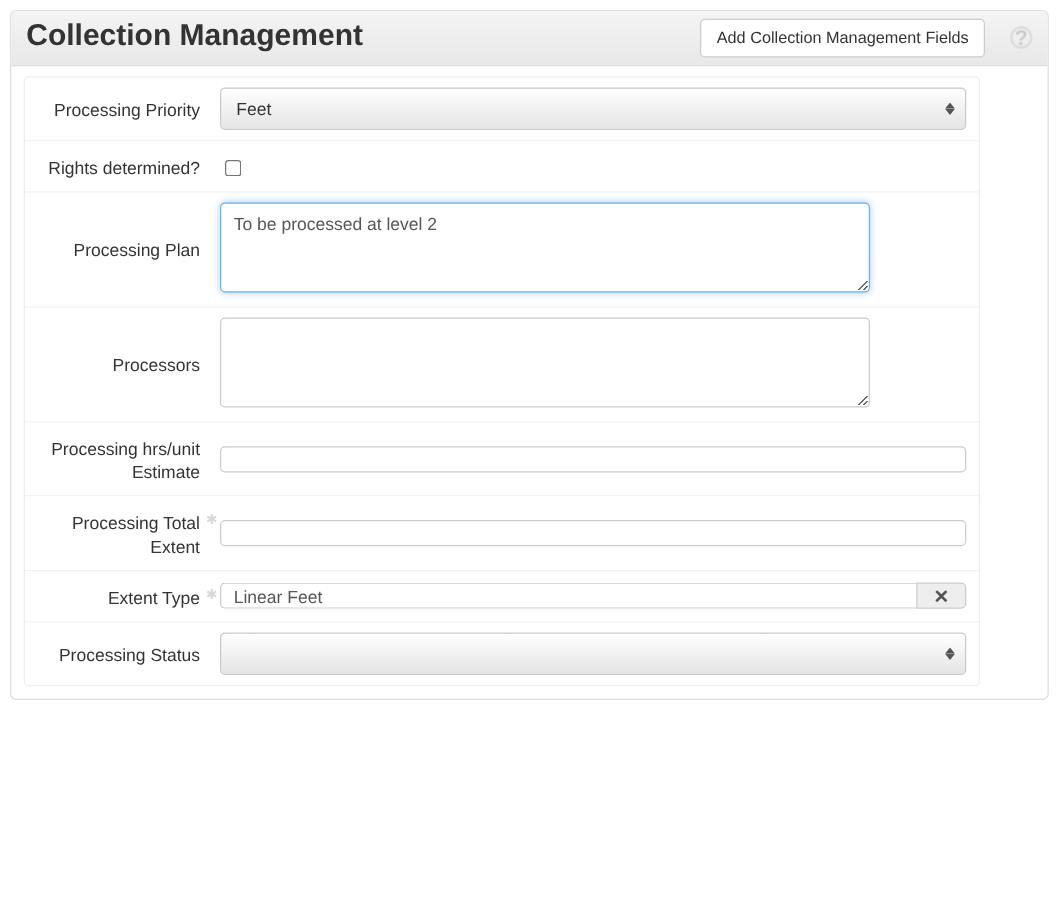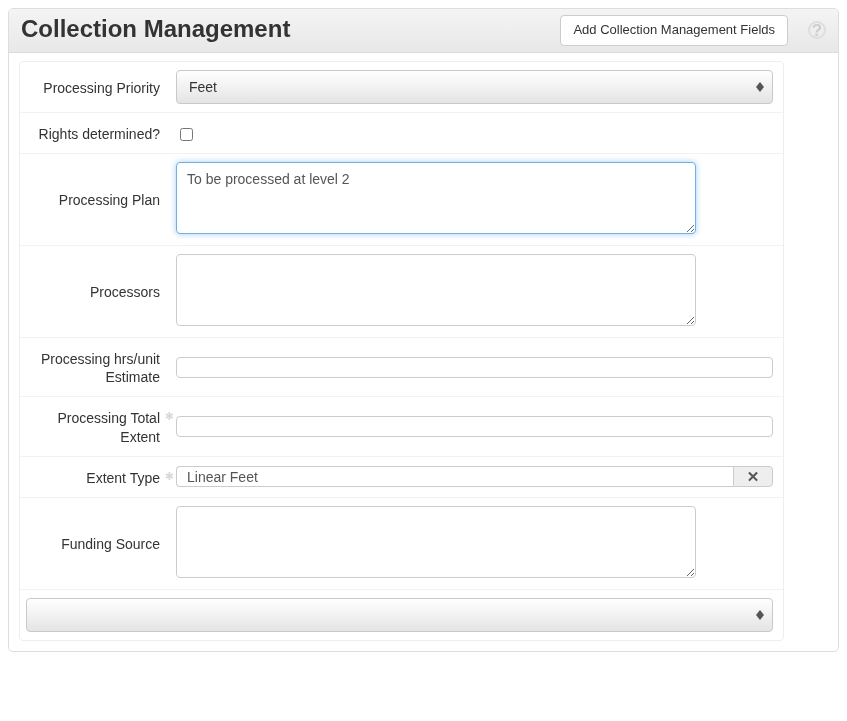--- a/index.html
+++ b/index.html
@@ -262,28 +262,23 @@
             <div class="combo-wrap">
               <input type="text" class="text-input" value="Linear Feet" style="">
               <div class="combo-clear">
                 <span>✕</span>
               </div>
             </div>
           </div>
         </div>
 
 
-        <div class="form-row">
-          <div class="form-label">Funding Source</div>
-          <div class="form-field">
-            <textarea class="textarea-input" style="width: 520px;"></textarea>
-          </div>
-        </div>
-
-        <div class="form-row">
+
+        <div class="form-row">
+          <div class="form-label">Processing Status</div>
           <div class="form-field">
             <div class="select-wrap">
               <span></span>
               <span class="select-arrows">
                 <svg width="8" height="5" viewBox="0 0 8 5">
                     <polygon points="0,5 8,5 4,0" fill="#555"></polygon>
                   </svg>
                 <svg width="8" height="5" viewBox="0 0 8 5">
                     <polygon points="0,0 8,0 4,5" fill="#555"></polygon>
                   </svg>

